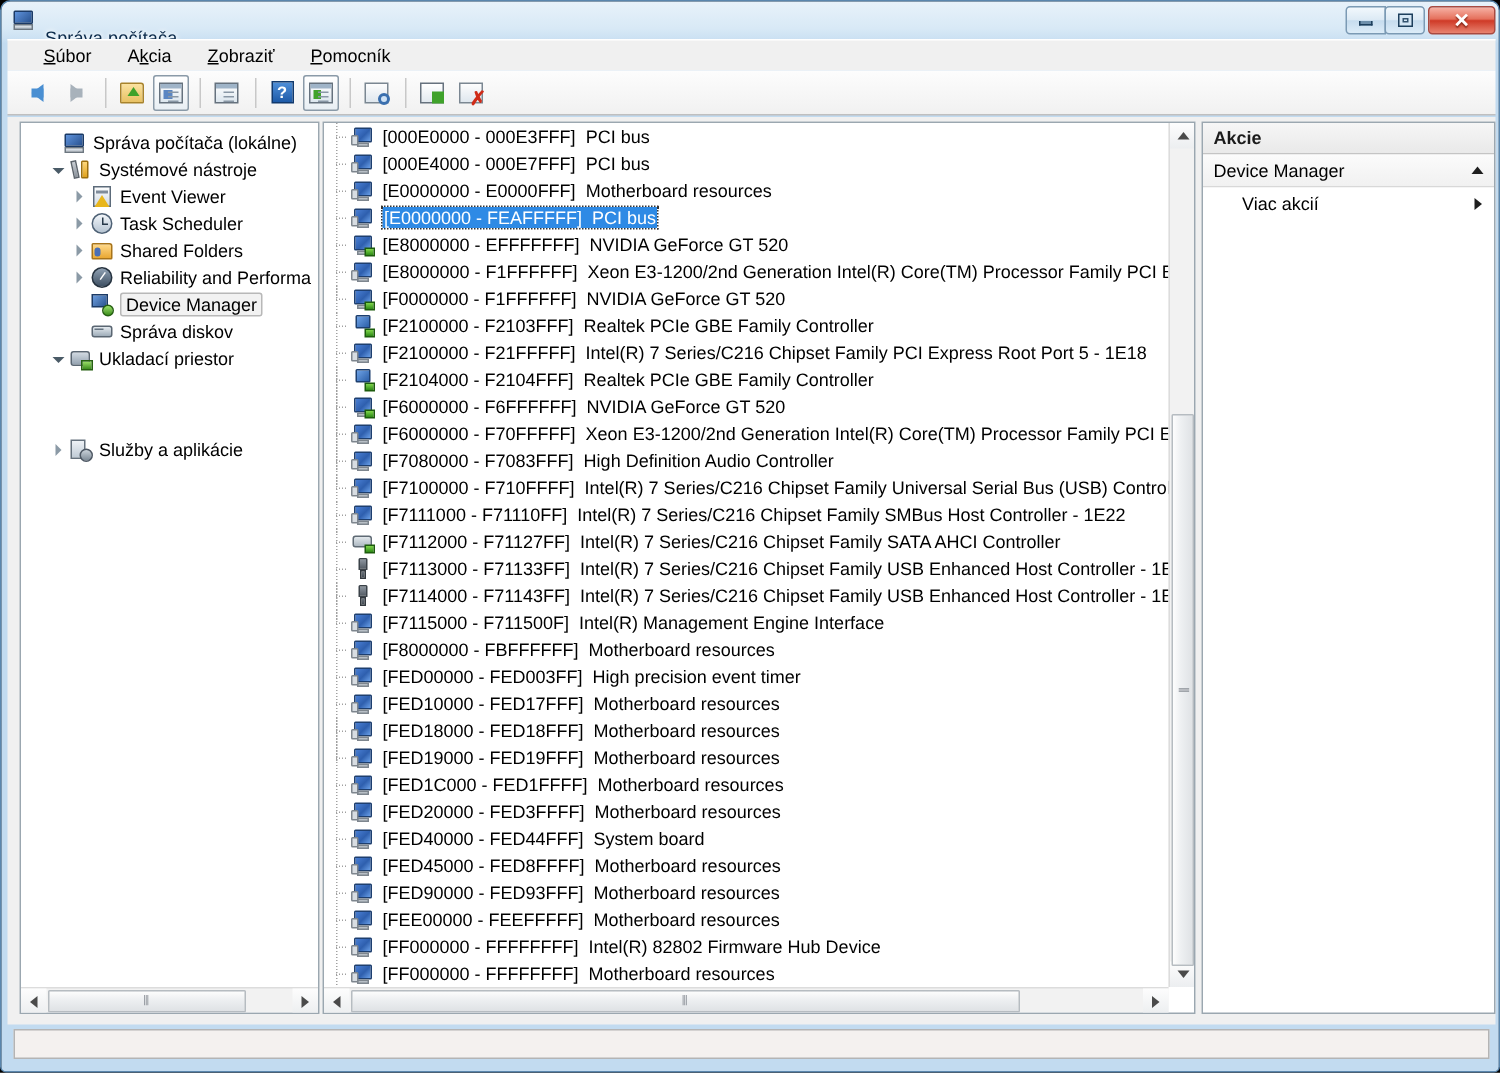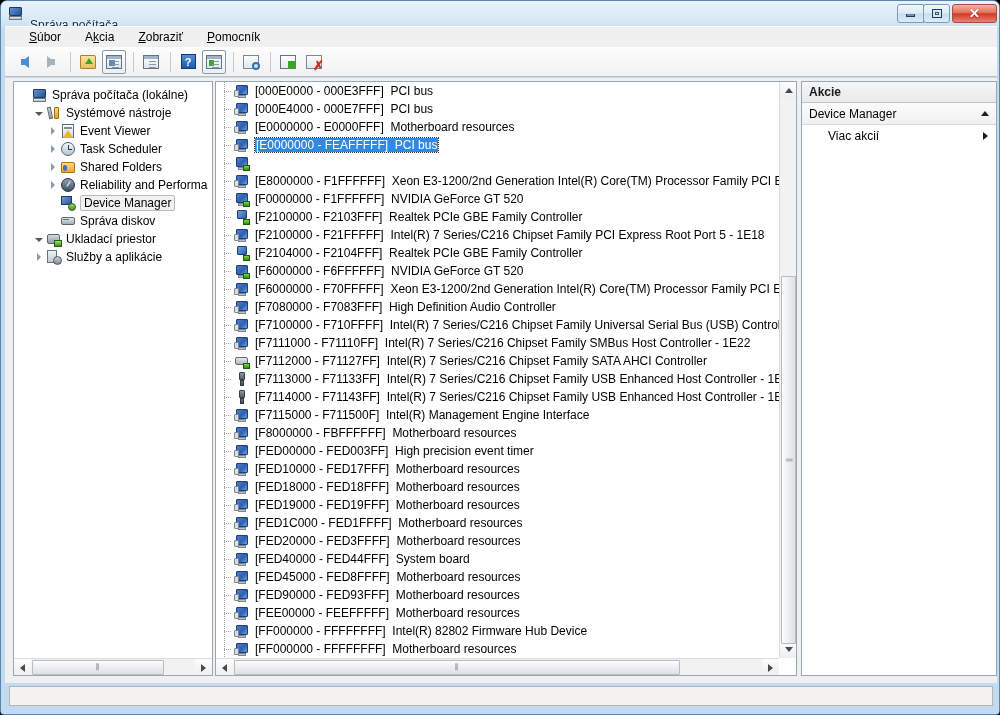--- a/index.html
+++ b/index.html
@@ -410,21 +410,21 @@
         <span class="tb-del">
           <span class="x">✗</span>
         </span>
       </span>
   </div>
 
   <div class="content">
 
     <div class="pane tree-pane">
       <div class="tree-scroll" id="tree-scroll">
-          <div class="trow" style="padding-left: 2px;">
+          <div class="trow" style="padding-left: 2px; justify-content: center;">
             <span class="expander"></span>
             <span class="ticon">
               <span class="si si-computer">
                 <span class="b1"></span>
                 <span class="b2"></span>
               </span>
             </span>
             <span class="tlabel">Správa počítača (lokálne)</span>
           </div>
           <div class="trow" style="padding-left: 16px;">
@@ -514,21 +514,21 @@
               <span class="tri open"></span>
             </span>
             <span class="ticon">
               <span class="si si-storage">
                 <span class="d"></span>
                 <span class="g"></span>
               </span>
             </span>
             <span class="tlabel">Ukladací priestor</span>
           </div>
-          <div class="trow" style="padding-left: 16px;">
+          <div class="trow" style="padding-left: 16px; margin-top: 43px;">
             <span class="expander">
               <span class="tri"></span>
             </span>
             <span class="ticon">
               <span class="si si-services">
                 <span class="s"></span>
                 <span class="g"></span>
               </span>
             </span>
             <span class="tlabel">Služby a aplikácie</span>
@@ -585,20 +585,21 @@
             </span>
             <span class="ltext"><span class="rng">[E0000000 - FEAFFFFF]</span>&nbsp;&nbsp;<span>PCI bus</span></span>
           </div>
           <div class="lrow">
             <span class="dots"></span>
             <span class="licon">
               <span class="ico-monitor"></span>
               <span class="ico-base"></span>
               <span class="ico-green"></span>
             </span>
+            <span class="ltext"><span class="rng">[E8000000 - EFFFFFFF]</span>&nbsp;&nbsp;<span>NVIDIA GeForce GT 520</span></span>
           </div>
           <div class="lrow">
             <span class="dots"></span>
             <span class="licon">
               <span class="ico-monitor"></span>
               <span class="ico-base"></span>
               <span class="ico-plug"></span>
             </span>
             <span class="ltext"><span class="rng">[E8000000 - F1FFFFFF]</span>&nbsp;&nbsp;<span>Xeon E3-1200/2nd Generation Intel(R) Core(TM) Processor Family PCI Express Root Port - 0150</span></span>
           </div>

